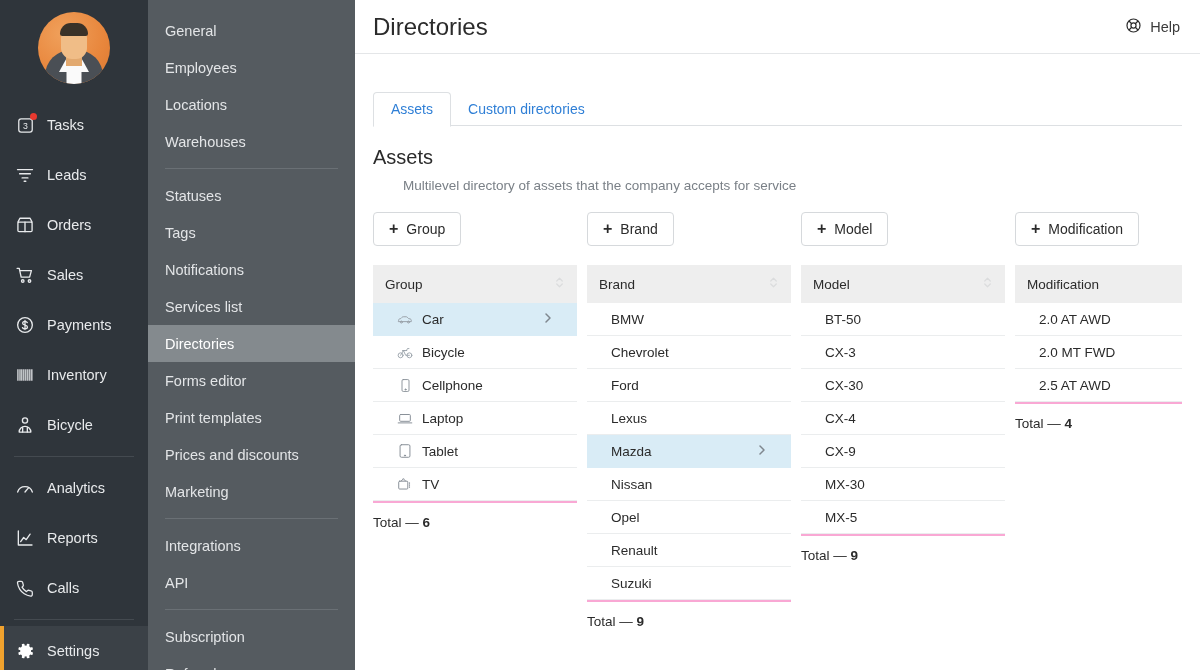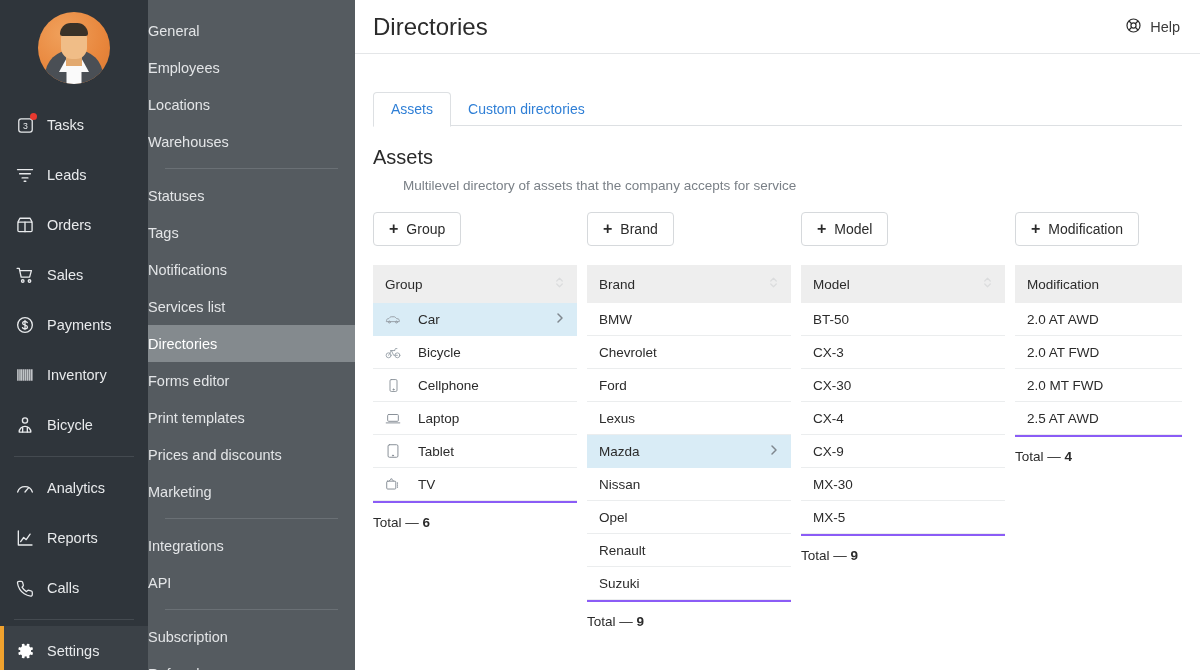--- a/index.html
+++ b/index.html
@@ -70,21 +70,21 @@
     border-radius: 50%; background: #e8392f;
   }
   .nav1-sep { height: 1px; background: #444a50; margin: 6px 14px; }
 
   
   .nav2 {
     width: 207px; flex: 0 0 207px; background: #555b60;
     padding-top: 12px; overflow: hidden;
   }
   .nav2-item {
-    height: 37px; display: flex; align-items: center; 
+    height: 37px; display: flex; align-items: center; padding-left: 17px;
     color: #e3e5e7; font-size: 14.5px; cursor: pointer;
   }
   .nav2-item.active { background: #848a8e; color: #fff; }
   .nav2-sep { height: 1px; background: #6a7075; margin: 8px 17px 8px 17px; }
 
   
   .main { flex: 1 1 auto; background: #fff; overflow: hidden; position: relative; }
   .topbar {
     height: 54px; border-bottom: 1px solid #e4e6e8;
     display: flex; align-items: center; padding: 0 20px 0 18px;
@@ -129,29 +129,29 @@
   .addbtn .plus { font-size: 16px; font-weight: 700; line-height: 1; }
 
   .list { margin-top: 19px; margin-right: 10px; }
   .col:last-child .list { margin-right: 0; }
   .lhead {
     height: 38px; background: #eeeeee; display: flex; align-items: center;
     padding: 0 12px; font-size: 13.5px; color: #2b2b2b; cursor: pointer;
   }
   .lhead .sorter { margin-left: auto; opacity: .35; }
   .lrow {
-    height: 33px; display: flex; align-items: center; padding: 0 12px;
+    height: 33px; display: flex; align-items: center; padding: 0 24px;
     font-size: 13.5px; color: #2b2b2b; border-bottom: 1px solid #ebedee;
-    cursor: pointer; gap: 17px;
+    cursor: pointer; gap: 9px;
   }
   .lrow.sel { background: #d9ecf6; border-bottom-color: #d9ecf6; }
   .lrow .chev { margin-left: auto; color: #7f878e; font-size: 13px; }
   .rowicon { width: 16px; flex: 0 0 16px; display: flex; align-items: center; justify-content: center; }
   .ltotal {
-    border-top: 2px solid #8b5cf6; padding-top: 12px; margin-top: 0;
+    border-top: 2px solid #f9a8d4; padding-top: 12px; margin-top: 0;
     font-size: 13.5px; color: #2b2b2b;
   }
   .ltotal b { font-weight: 700; }
 </style>
 </head>
 <body>
 
 <div class="app">
 
   <nav class="nav1">
@@ -507,23 +507,20 @@
               <span class="plus">+</span>
               <span>Modification</span>
             </button><div class="list">
               <div class="lhead">
                 <span>Modification</span>
               </div>
               <div class="lrow">
                 <span>2.0 AT AWD</span>
               </div>
               <div class="lrow">
-                <span>2.0 AT FWD</span>
-              </div>
-              <div class="lrow">
                 <span>2.0 MT FWD</span>
               </div>
               <div class="lrow">
                 <span>2.5 AT AWD</span>
               </div>
               <div class="ltotal"><span>Total —</span> <b>4</b></div>
             </div></div>
         </div>
     </div>
 

